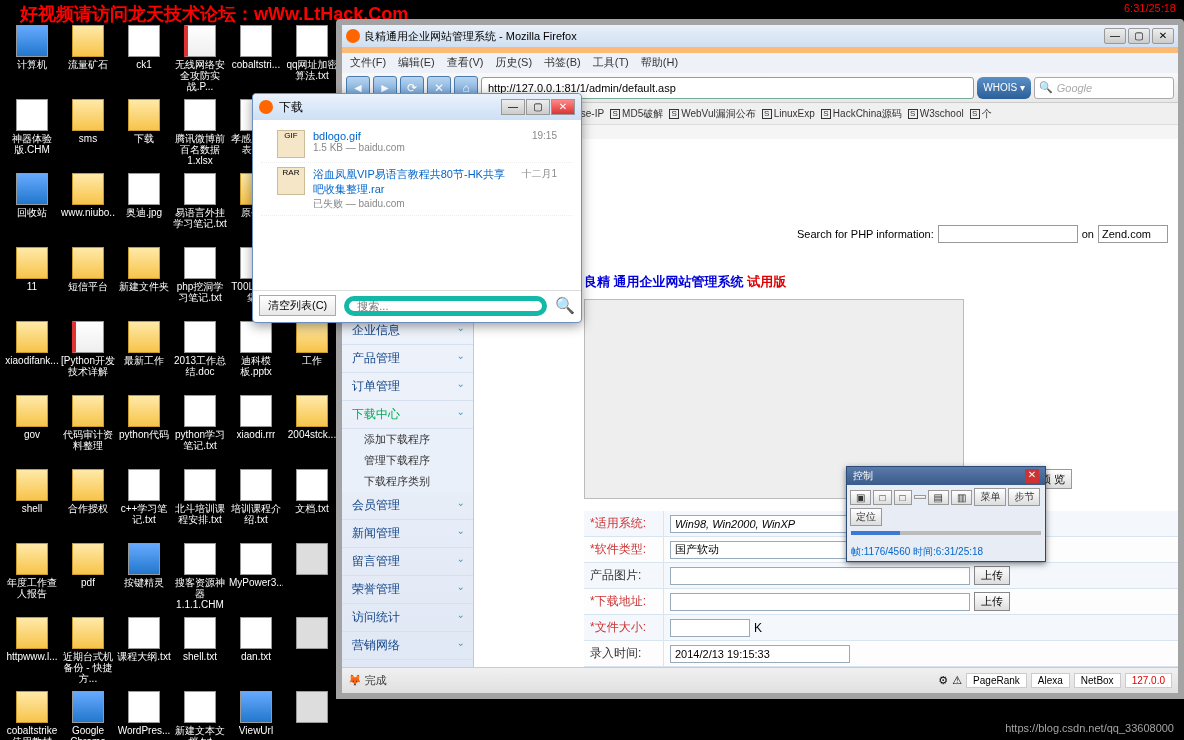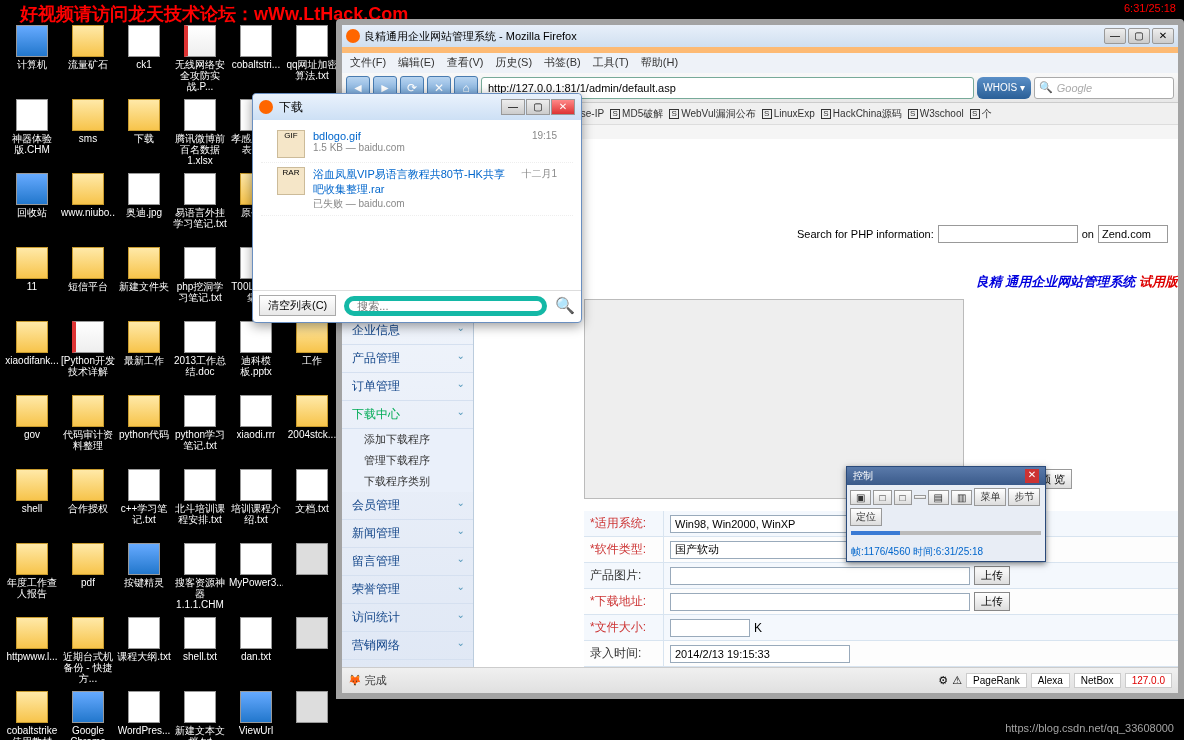--- a/index.html
+++ b/index.html
@@ -39,21 +39,21 @@
 .ff-status { position:absolute; bottom:0; left:0; right:0; height:26px; background:linear-gradient(#f0f0f0,#e0e0e0); border-top:1px solid #ccc; display:flex; align-items:center; padding:0 6px; font-size:11px; }
 .ff-status .done { color:#333; }
 .ff-status .right { margin-left:auto; display:flex; gap:4px; align-items:center; }
 .netbox { background:#fff; border:1px solid #ccc; padding:1px 6px; font-size:10px; }
 .ip { color:#d00; }
 
 
 .admin-top { position:absolute; top:0; left:0; right:0; height:112px; background:#fff; }
 .phpbar { position:absolute; top:86px; right:10px; font-size:11px; display:flex; align-items:center; gap:4px; }
 .phpbar input { height:18px; border:1px solid #999; font-size:11px; padding:0 3px; }
-.admin-header { position:absolute; top:134px; left:242px; right:0; height:22px; text-align:right; font-size:13px;font-style:italic; }
+.admin-header { position:absolute; top:134px; left:242px; right:0; height:22px; text-align:left; font-size:13px; }
 .admin-header .b { color:#00d; font-weight:bold; }
 .admin-header .r { color:#d00; font-weight:bold; }
 .side { position:absolute; top:150px; left:0; width:132px; bottom:0; background:linear-gradient(#f0f4fb,#e0e8f5); border-right:1px solid #bcd; font-size:12px; }
 .side .cat { padding:5px 10px; color:#114488; border-bottom:1px solid #d5e0f0; cursor:pointer; position:relative; }
 .side .cat.hl { color:#0a5; }
 .side .cat .chv { position:absolute; right:8px; color:#59b; font-size:10px; }
 .side .sub { padding:3px 10px 3px 22px; font-size:11px; color:#333; background:#eaf0fa; cursor:pointer; }
 
 .editor-pane { position:absolute; top:160px; left:242px; width:380px; height:200px; background:#eee; border:1px solid #bbb; }
 .editor-tb { position:absolute; top:330px; left:560px; display:flex; gap:2px; }
@@ -466,21 +466,21 @@
     <div class="editor-tb" id="edtb">
         <span class="ebtn">✎ 编 辑</span>
         <span class="ebtn">⟨⟩ 源代码</span>
         <span class="ebtn">👁 预 览</span>
       </div>
 
     <div class="form-area">
       <div class="frow">
           <div class="flab">*适用系统:</div>
           <div class="fval">
-            <input type="text" style="width: 300px;" value="Win98, Win2000, WinXP">
+            <input type="text" style="width: 300px; font-style: italic;" value="Win98, Win2000, WinXP">
           </div>
         </div>
       <div class="frow alt">
           <div class="flab">*软件类型:</div>
           <div class="fval">
             <input type="text" style="width: 180px;" value="国产软动">
           </div>
         </div>
       <div class="frow">
           <div class="flab nc">产品图片:</div>

